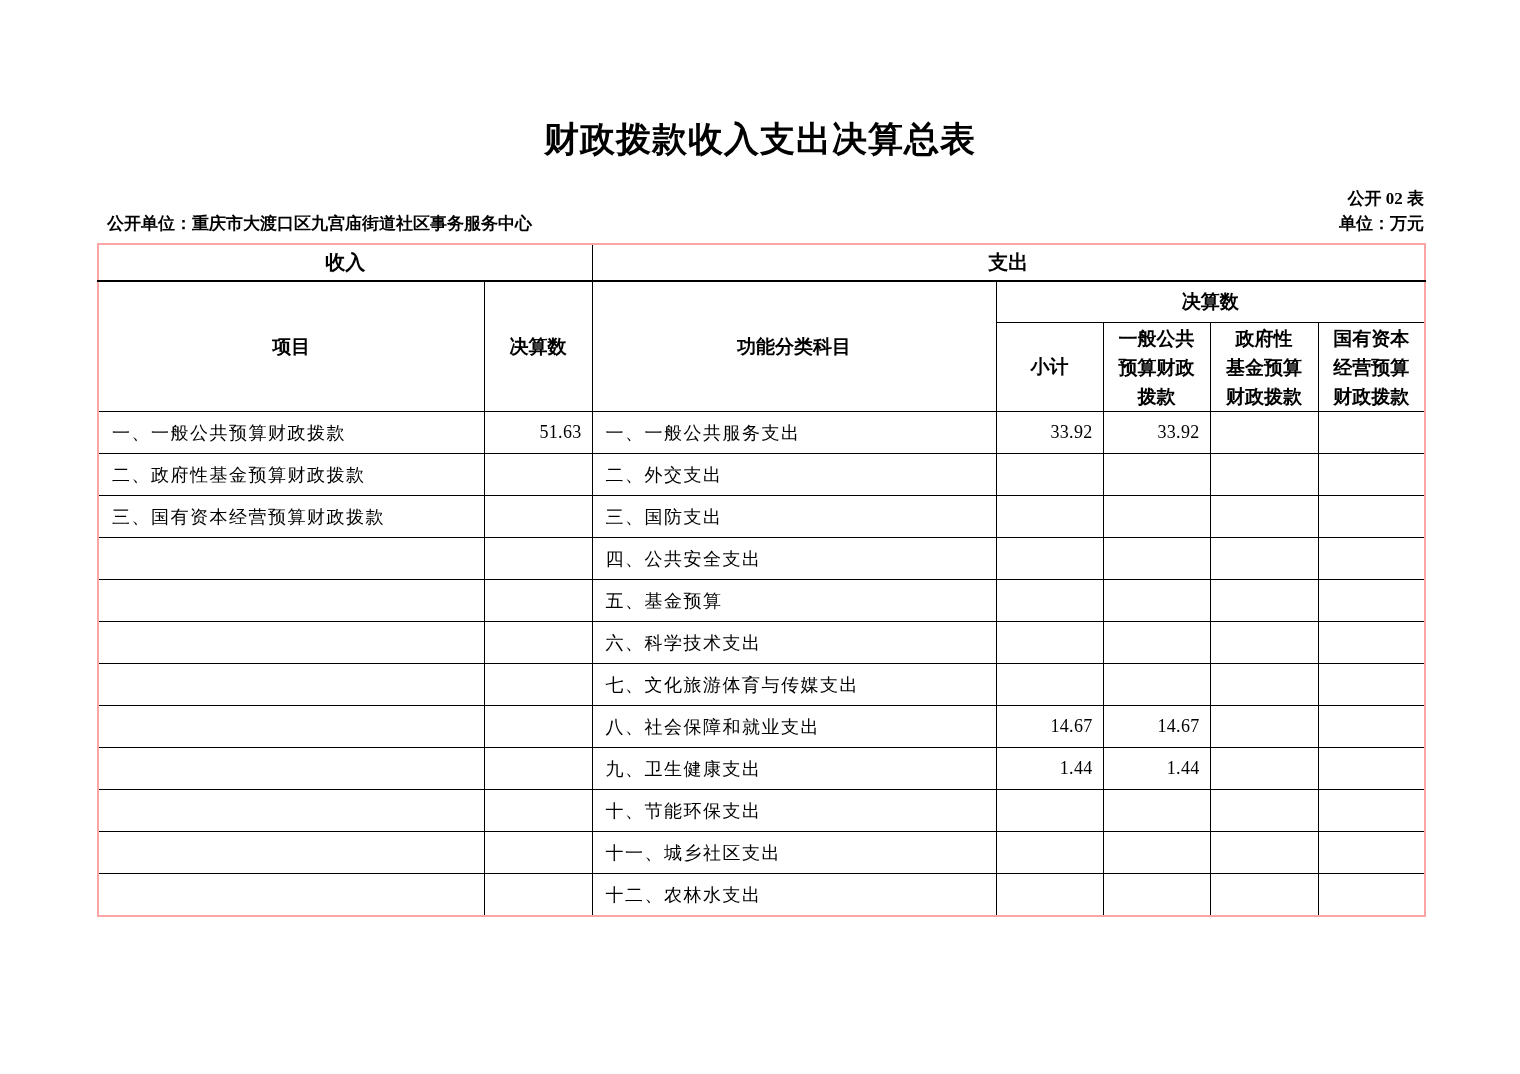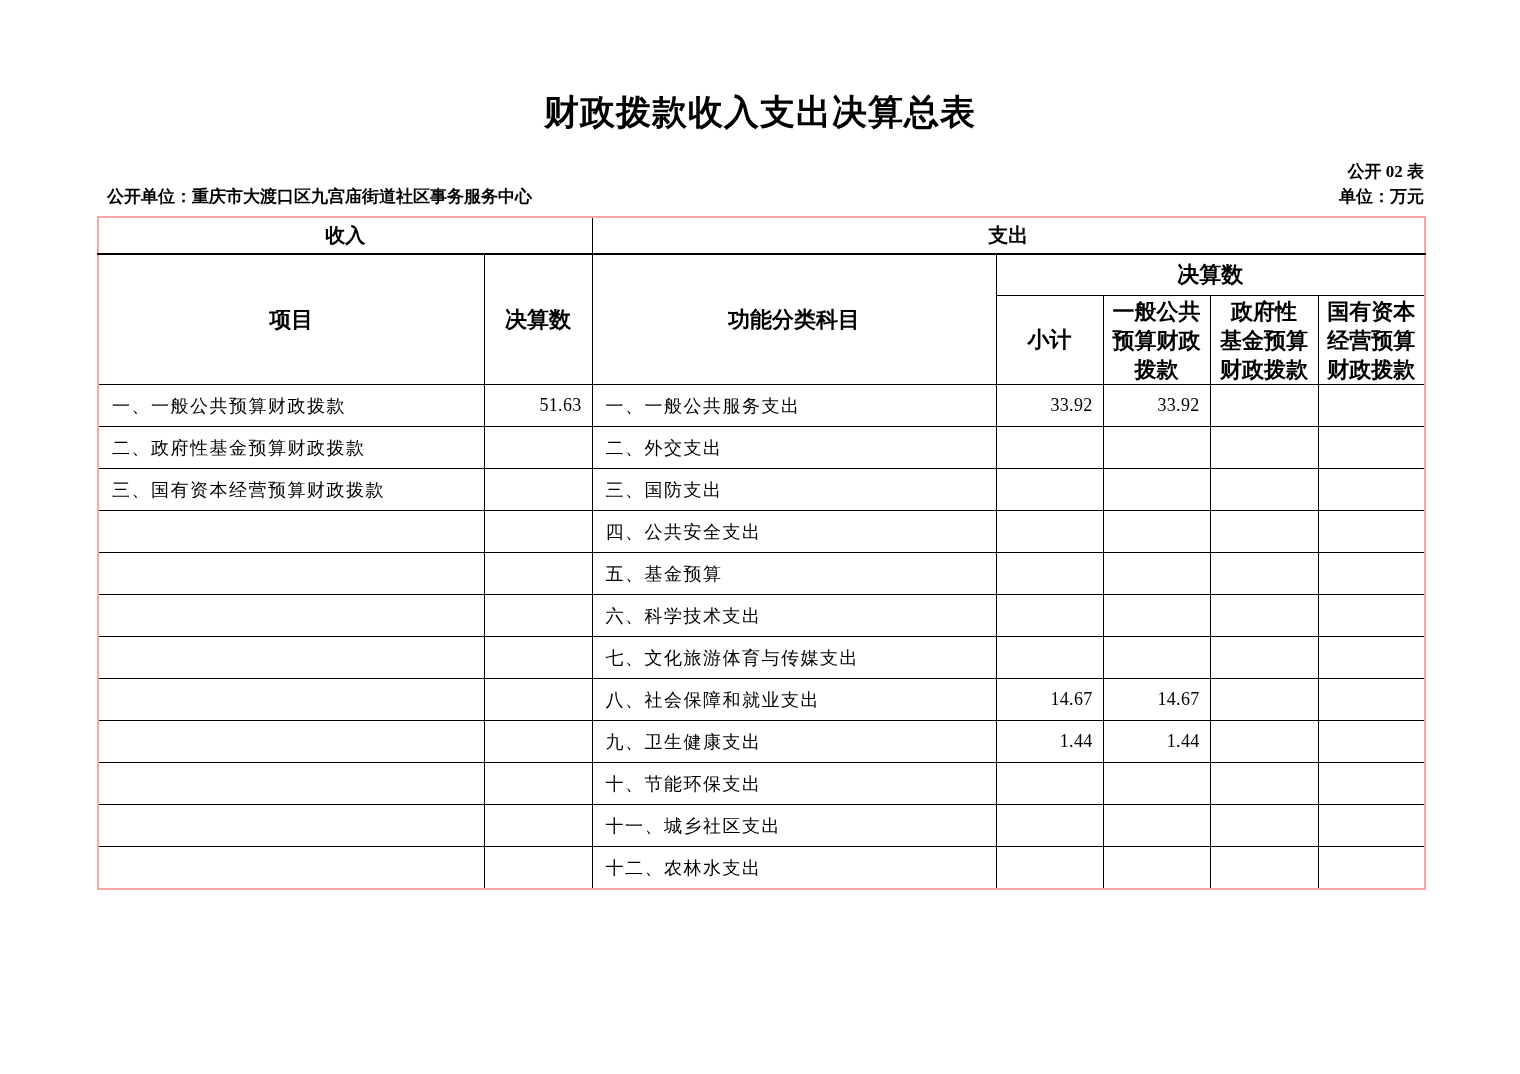--- a/index.html
+++ b/index.html
@@ -7,21 +7,21 @@
     width: 1520px; height: 1074px;
     background: #ffffff;
     color: #000;
     font-family: "Liberation Serif", serif;
     overflow: hidden;
   }
   .page { position: relative; width: 1520px; height: 1074px; }
 
   .title {
     margin: 0;
-    padding-top: 89px;
+    padding-top: 116px;
     text-align: center;
     font-family: "Liberation Sans", sans-serif;
     font-weight: bold;
     font-size: 35px;
     letter-spacing: 1px;
   }
 
   .content { margin-left: 97px; width: 1327px; }
 
   .meta-code {
@@ -48,21 +48,21 @@
   }
   .fin-table th, .fin-table td {
     border: 1px solid #000;
     padding: 0;
     vertical-align: middle;
     overflow: hidden;
   }
   .fin-table th {
     font-family: "Liberation Sans", sans-serif;
     font-weight: bold;
-    font-size: 22px;
+    font-size: 19px;
     text-align: center;
   }
   tr.h1 th { height: 35px; border-bottom: 2px solid #000; font-size: 20px; }
   tr.h2 th { height: 40px; }
   tr.h3 th { height: 88px; }
   th.wrap { white-space: pre-line; line-height: 29px; margin-left: 28px; }
 
   .fin-table tbody td { height: 41px; font-size: 18px; }
   td.cell-text {
     text-align: left;

